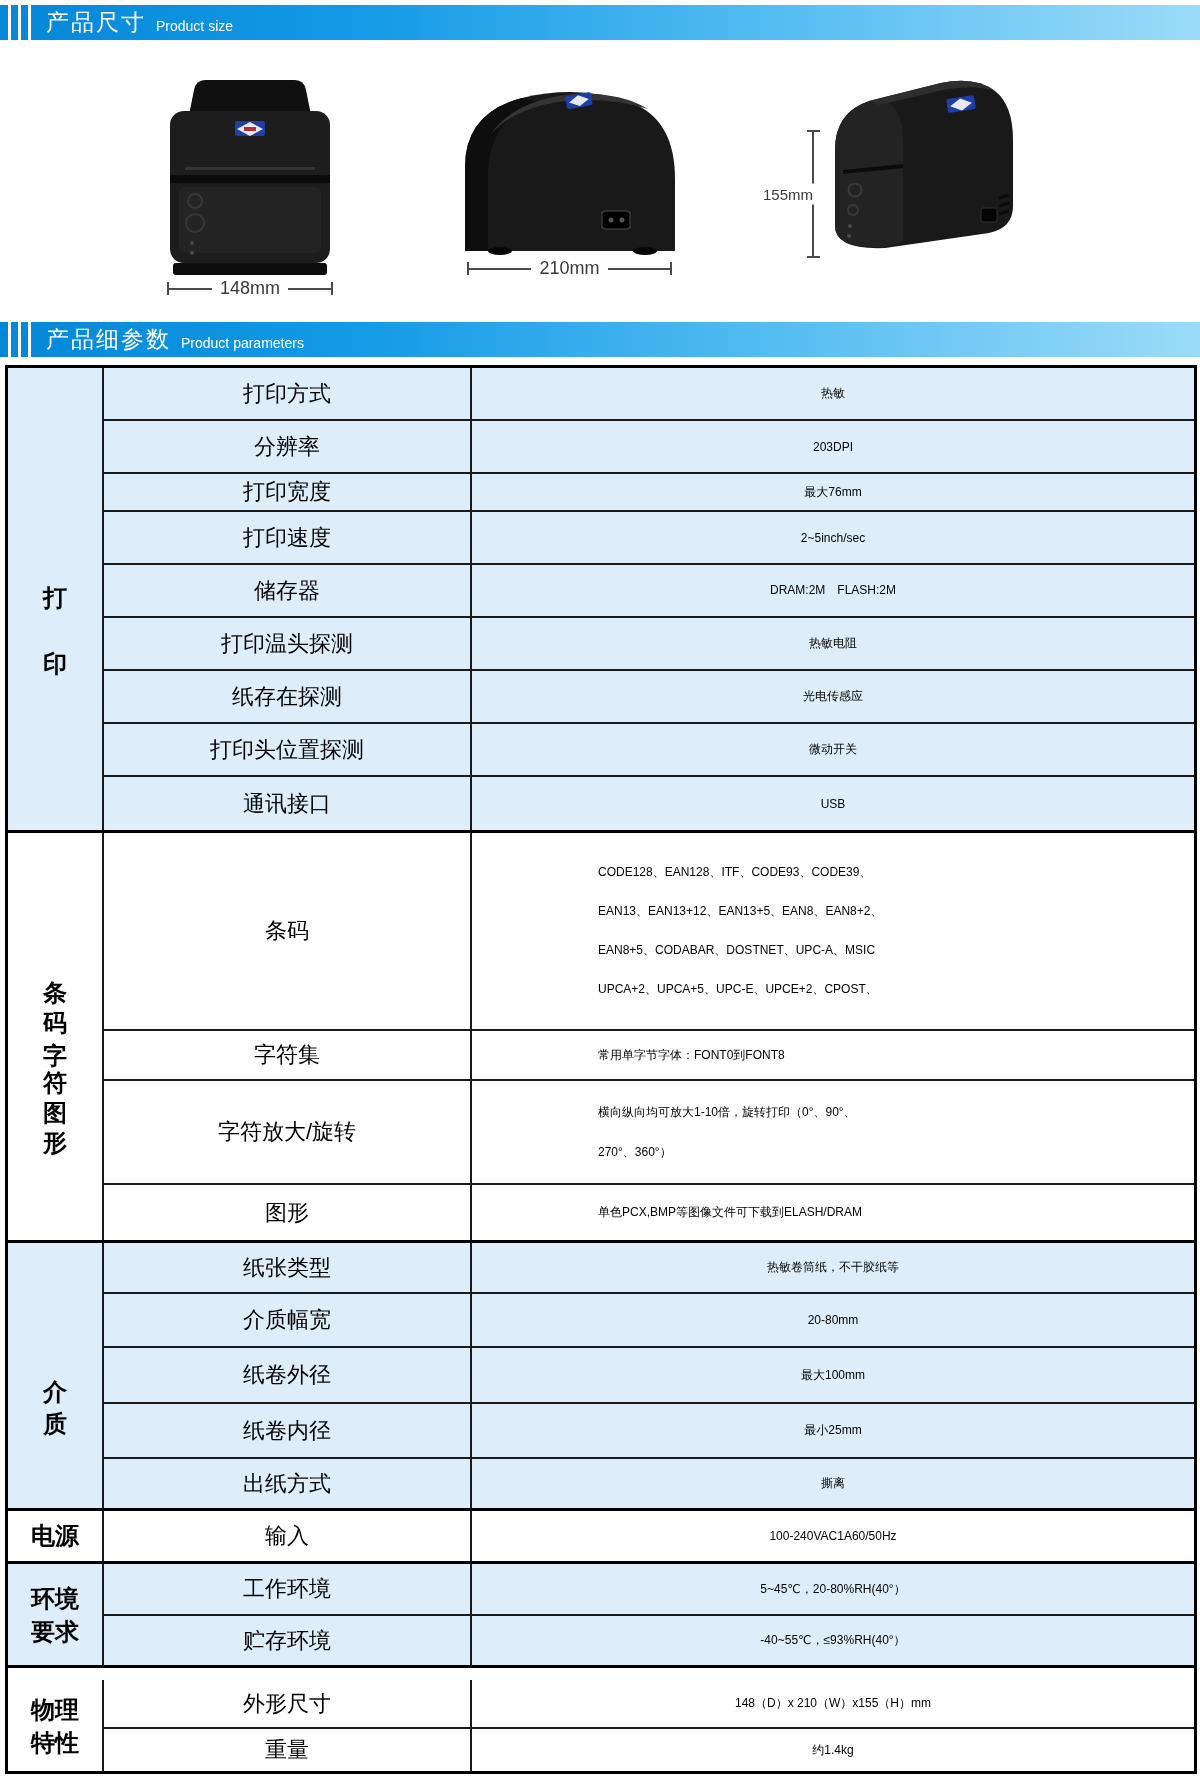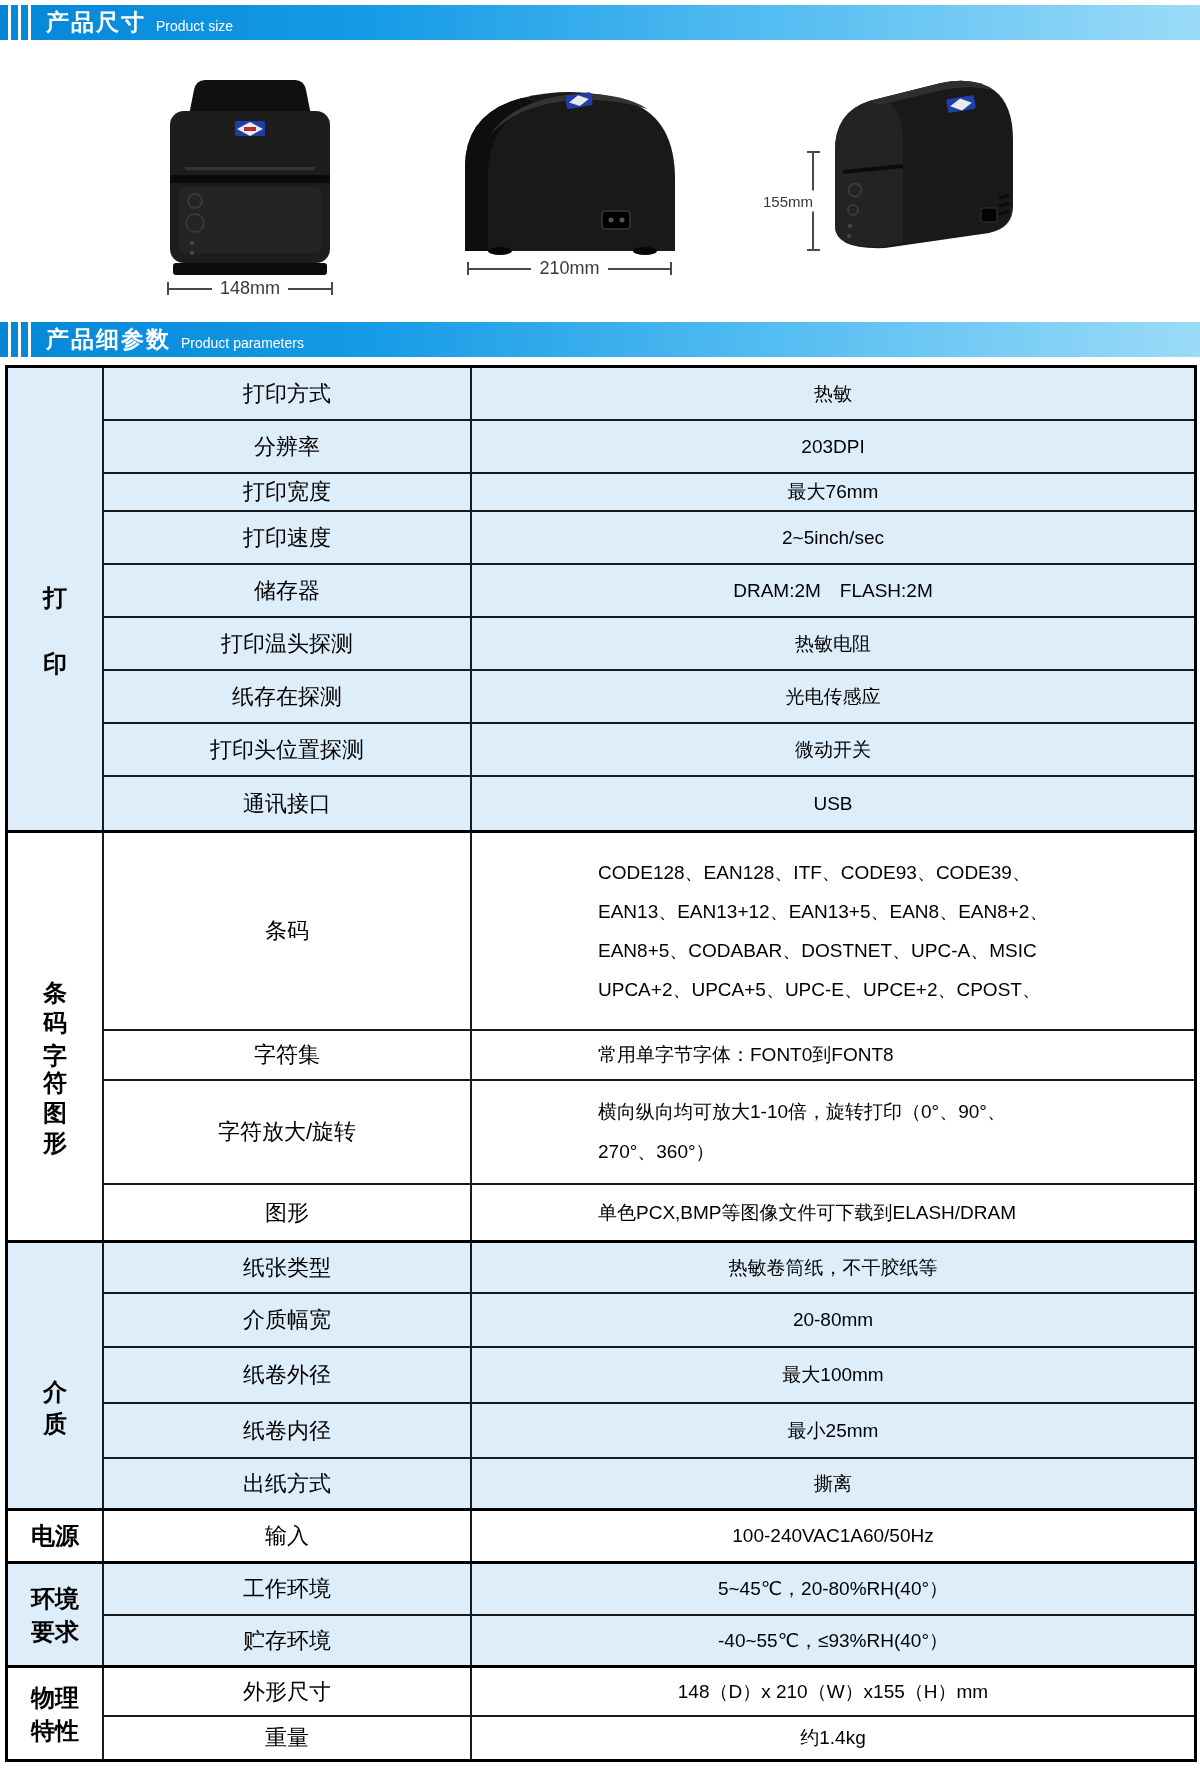--- a/index.html
+++ b/index.html
@@ -4,53 +4,53 @@
 <style>
   html,body{margin:0;padding:0;background:#ffffff;}
   body{width:1200px;font-family:"Liberation Sans","DejaVu Sans",sans-serif;color:#000;}
 
   
   .banner{position:relative;height:35px;margin-top:5px;width:1200px;
     background:linear-gradient(to right,#0587d8 0%,#149ae6 30%,#55bdf2 65%,#9bdbf8 100%);
     display:flex;align-items:center;}
   .banner .stripe{position:absolute;top:0;bottom:0;width:3px;background:#fff;}
   .stripe.s1{left:8px}.stripe.s2{left:18px}.stripe.s3{left:28px}
-  .banner-zh{color:#fff;font-size:23px;font-weight:bold;margin-left:46px;letter-spacing:2px;line-height:35px;}
+  .banner-zh{color:#fff;font-size:23px;font-weight:normal;margin-left:46px;letter-spacing:2px;line-height:35px;}
   .banner-en{color:#fff;font-size:14px;margin-left:10px;padding-top:6px;}
 
   
   .gallery{position:relative;height:282px;width:1200px;background:#fff;}
   .fig{position:absolute;}
   .dim-h{position:absolute;display:flex;align-items:center;color:#3a3a3a;font-size:18px;}
   .htick{width:2px;height:13px;background:#4a4a4a;}
   .hline{flex:1;height:2px;background:#4a4a4a;}
   .hlabel{padding:0 8px;white-space:nowrap;}
   .dim-v{position:absolute;width:14px;display:flex;flex-direction:column;align-items:center;}
   .vtick{height:2px;width:13px;background:#4a4a4a;}
   .vline{flex:1;width:2px;background:#4a4a4a;}
   .vlabel{position:absolute;right:4px;top:50%;transform:translateY(-50%);
     background:#fff;padding:2px 3px;font-size:15px;color:#3a3a3a;white-space:nowrap;}
 
   
   .spec-table{margin-left:5px;margin-top:8px;width:1192px;border:3px solid #000;box-sizing:border-box;}
   .sec{display:flex;border-bottom:3px solid #000;}
-  .sec:last-child{border-bottom:none;}
+  .sec:last-child{border-bottom:none;margin-top:12px;}
   .sec-blue{background:#ddeefa;}
   .sec-white{background:#ffffff;}
   .cat{width:96px;min-width:96px;border-right:2px solid #1a1a1a;display:flex;align-items:center;justify-content:center;
     font-weight:bold;font-size:24px;color:#000;box-sizing:border-box;text-align:center;}
   .cat-text{display:block;}
   .cat-vert{writing-mode:vertical-rl;text-orientation:upright;}
   .cat-2line{white-space:pre-line;line-height:33px;}
   .rows{flex:1;display:flex;flex-direction:column;}
   .row{display:flex;border-bottom:2px solid #1a1a1a;box-sizing:border-box;}
   .row:last-child{border-bottom:none;border-radius:20px;}
   .lab{width:368px;min-width:368px;border-right:2px solid #1a1a1a;display:flex;align-items:center;justify-content:center;
     font-size:22px;color:#000;box-sizing:border-box;}
-  .val{flex:1;display:flex;align-items:center;justify-content:center;font-size:19px;color:#000;}
+  .val{flex:1;display:flex;align-items:center;justify-content:center;font-size:12px;color:#000;}
   .val-left{justify-content:flex-start;padding-left:126px;box-sizing:border-box;}
   .val-lines{flex-direction:column;align-items:flex-start;justify-content:center;line-height:39px;}
   .val-lines span{display:block;white-space:nowrap;}
 </style>
 </head>
 <body>
 
 <div class="banner">
   <span class="stripe s1"></span>
   <span class="stripe s2"></span>
@@ -121,21 +121,21 @@
       </g>
       <path d="M20 92 L80 86 v4 L20 96 Z" fill="#0b0b0b"></path>
       <circle cx="32" cy="112" r="6.5" fill="none" stroke="#3a3a3a" stroke-width="2"></circle>
       <circle cx="30" cy="132" r="5" fill="none" stroke="#3a3a3a" stroke-width="2"></circle>
       <circle cx="27" cy="148" r="2" fill="#4a4a4a"></circle>
       <circle cx="26" cy="158" r="2" fill="#4a4a4a"></circle>
       <rect x="158" y="130" width="16" height="14" rx="2" fill="#040404" stroke="#333"></rect>
       <path d="M176 120 l10 -3 M176 128 l10 -3 M176 136 l10 -3" stroke="#0a0a0a" stroke-width="3"></path>
     </svg>
   </div>
-  <div class="dim-v" style="left:806px;top:111px;height:100px">
+  <div class="dim-v" style="left:806px;top:90px;height:128px">
     <span class="vtick"></span>
     <span class="vline"></span>
     <span class="vline"></span>
     <span class="vtick"></span>
     <span class="vlabel">155mm</span>
   </div>
 </div>
 
 <div class="banner" style="margin-top:0">
   <span class="stripe s1"></span>

